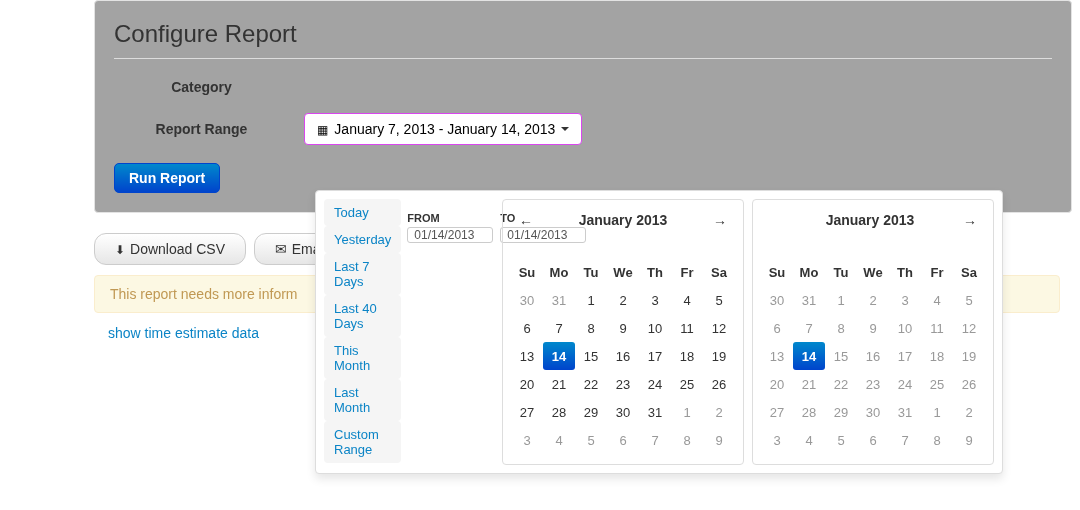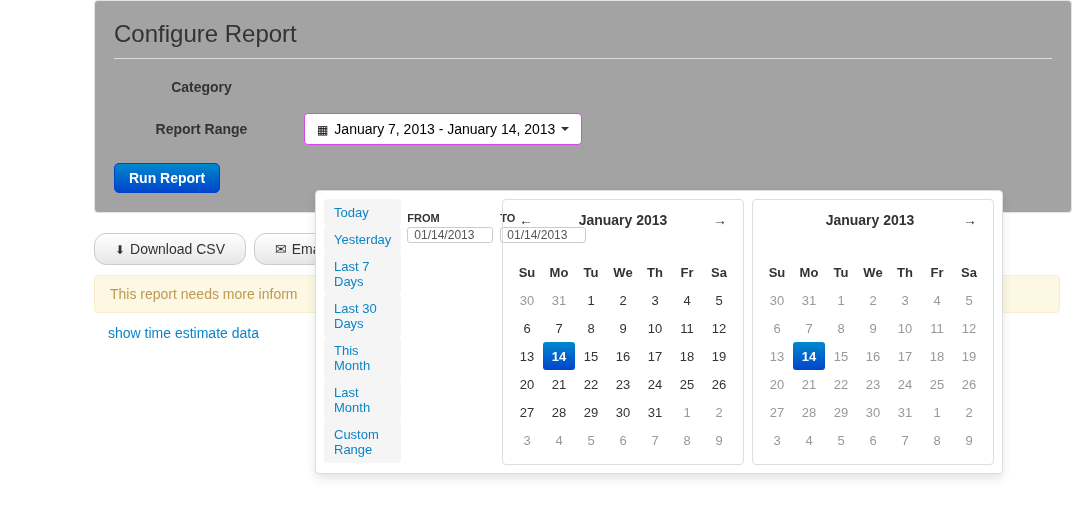--- a/index.html
+++ b/index.html
@@ -81,21 +81,21 @@
 </div>
 
 <a class="link">show time estimate data</a>
 
 <div class="daterangepicker">
   <div class="ranges">
     <div id="range-list">
         <div class="range-item">Today</div>
         <div class="range-item">Yesterday</div>
         <div class="range-item">Last 7 Days</div>
-        <div class="range-item">Last 30 Days</div>
+        <div class="range-item">Last 40 Days</div>
         <div class="range-item">This Month</div>
         <div class="range-item">Last Month</div>
         <div class="range-item">Custom Range</div>
       </div>
     <div class="fromto">
       <div class="fromto-col">
         <div class="fromto-label">FROM</div>
         <input class="fromto-input" value="01/14/2013" style="">
       </div>
       <div class="fromto-col">

